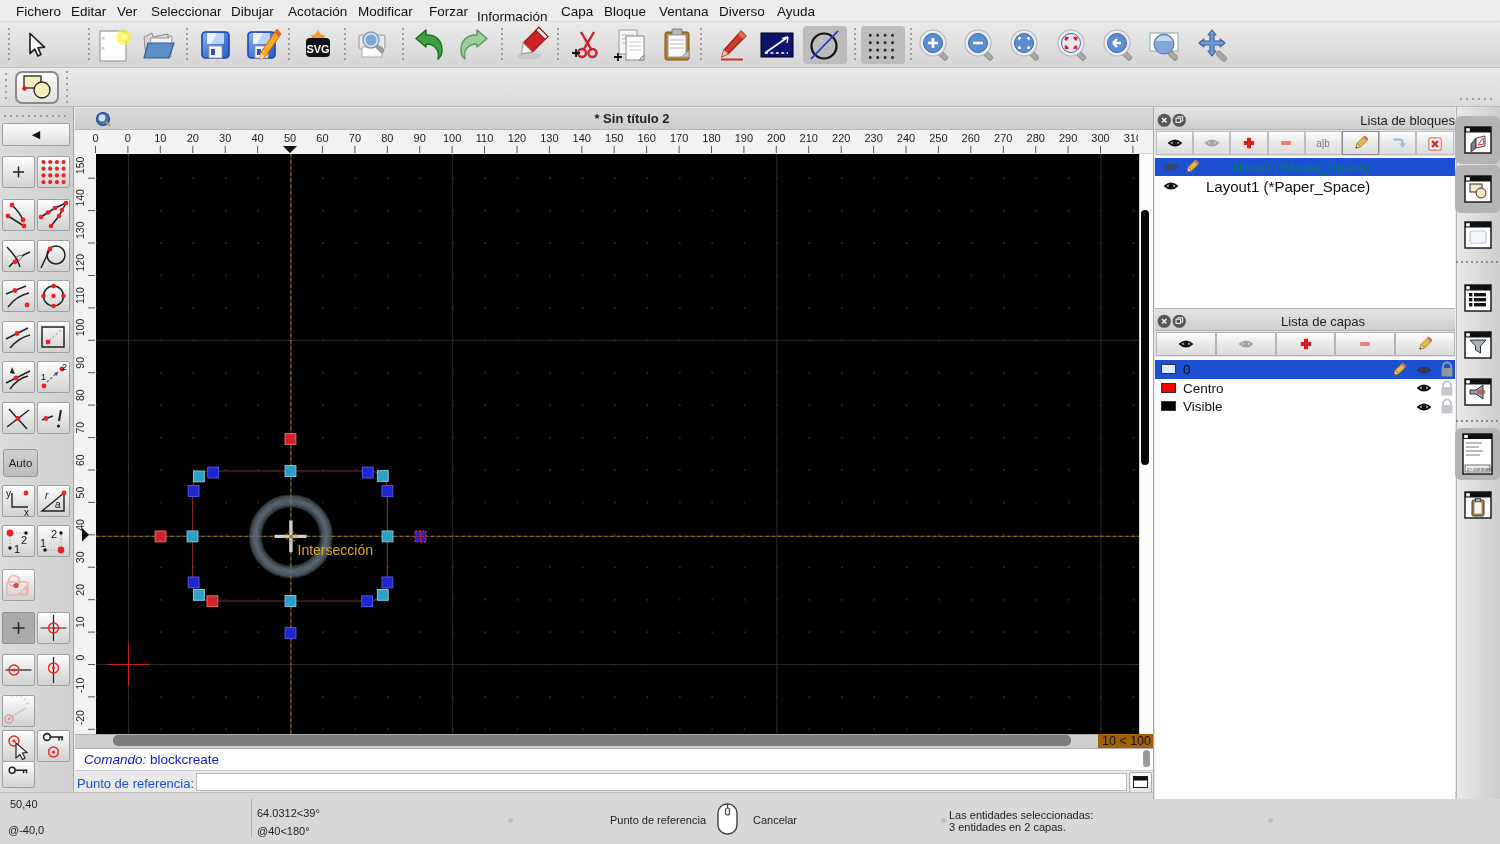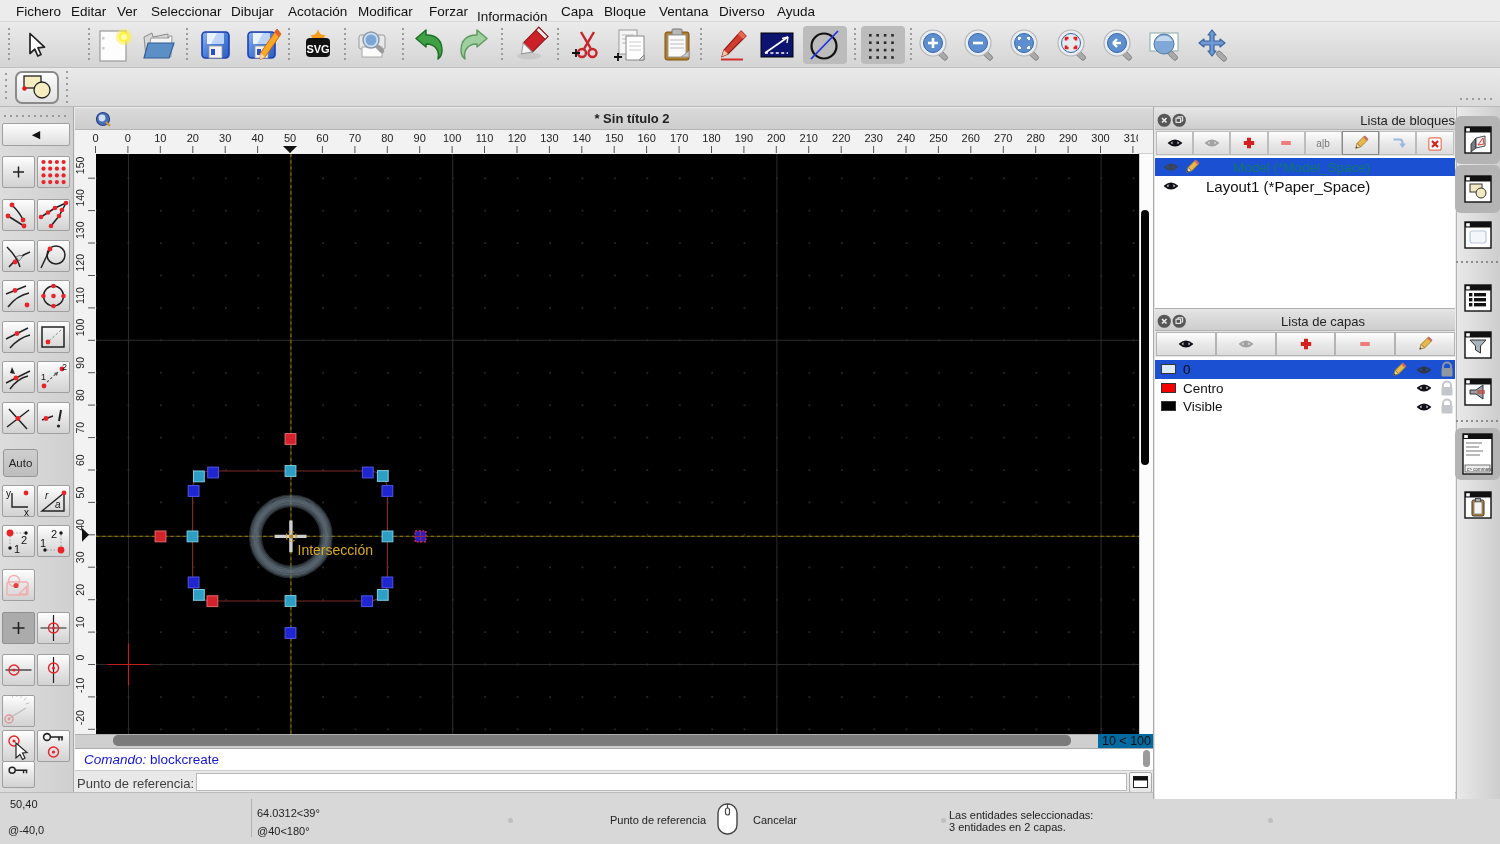--- a/index.html
+++ b/index.html
@@ -607,26 +607,26 @@
     <circle cx="194.9" cy="382.4" r="41" fill="none" stroke="#64737f" stroke-width="1.9" opacity="0.38"></circle>
     <path d="M194.9 366.6 V398.2 M178.6 382.4 H210.6" stroke="#cfcfcf" stroke-width="3.4"></path>
     <circle cx="195.2" cy="382.4" r="5" fill="none" stroke="#c08a10" stroke-width="1.2" stroke-dasharray="2.2 1.8"></circle>
     <circle cx="195.2" cy="382.4" r="2" fill="#b97f0c"></circle>
     <text x="201.5" y="401" font-size="14" fill="#dcaa1e">Intersección</text>
   </svg>
 <div class="a" style="left:1138.5px;top:154px;width:14.5px;height:580px;background:#fcfcfc;border-left:1px solid #d0d0d0"></div>
 <div class="a" style="left:1141px;top:210px;width:8px;height:255px;background:#050505;border-radius:4px"></div>
 <div class="a" style="left:75px;top:734px;width:1078px;height:14px;background:#cfcfcf;border-top:1px solid #b0b0b0"></div>
 <div class="a" style="left:113px;top:735px;width:958px;height:11px;background:#7b7b7b;border-radius:5px"></div>
-<div class="a" style="left:1098px;top:734px;width:55px;height:14px;background:#0369a1;font-size:12.5px;color:#111;text-align:right;line-height:14px;padding-right:2px">10 &lt; 100</div>
+<div class="a" style="left:1098px;top:734px;width:55px;height:14px;background:#a16207;font-size:12.5px;color:#111;text-align:right;line-height:14px;padding-right:2px">10 &lt; 100</div>
 <div class="a" style="left:75px;top:748px;width:1078px;height:23px;background:#fff;border-top:1px solid #aaa;border-bottom:1px solid #ccc"></div>
 <div class="a" style="left:84px;top:752px;font-size:13.5px;color:#1616d6"><i>Comando:</i> blockcreate</div>
 <div class="a" style="left:1143px;top:750px;width:7px;height:17px;background:#9a9a9a;border-radius:3.5px"></div>
 <div class="a" style="left:75px;top:771px;width:1078px;height:21px;background:#e9e9e9"></div>
-<div class="a" style="left:77px;top:775.5px;font-size:13px;color:#404040">Punto de referencia:</div>
+<div class="a" style="left:77px;top:775.5px;font-size:13px;color:#1d4ed8">Punto de referencia:</div>
 <div class="a" style="left:196px;top:772.5px;width:931px;height:18.5px;background:#fff;border:1px solid #b9b9b9"></div>
 <div class="a" style="left:1129px;top:771.5px;width:23px;height:21px;background:linear-gradient(#fcfcfc,#e4e4e4);border:1px solid #aaa;border-radius:2px"></div>
 <svg class="a" style="left:1133px;top:776px" width="15" height="12" viewBox="0 0 15 12">
     <rect x="0.5" y="0.5" width="14" height="11" fill="#fff" stroke="#222"></rect>
     <rect x="0.5" y="0.5" width="14" height="4" fill="#111"></rect>
   </svg>
 <div class="a" style="left:0;top:792px;width:1500px;height:52px;background:#d8d8d8;border-top:1px solid #bcbcbc"></div>
 <div class="a" style="left:10px;top:798px;font-size:11px;color:#222">50,40</div>
 <div class="a" style="left:8px;top:824px;font-size:11px;color:#222">@-40,0</div>
 <div class="a" style="left:251px;top:799px;width:1px;height:38px;background:#b0b0b0"></div>

